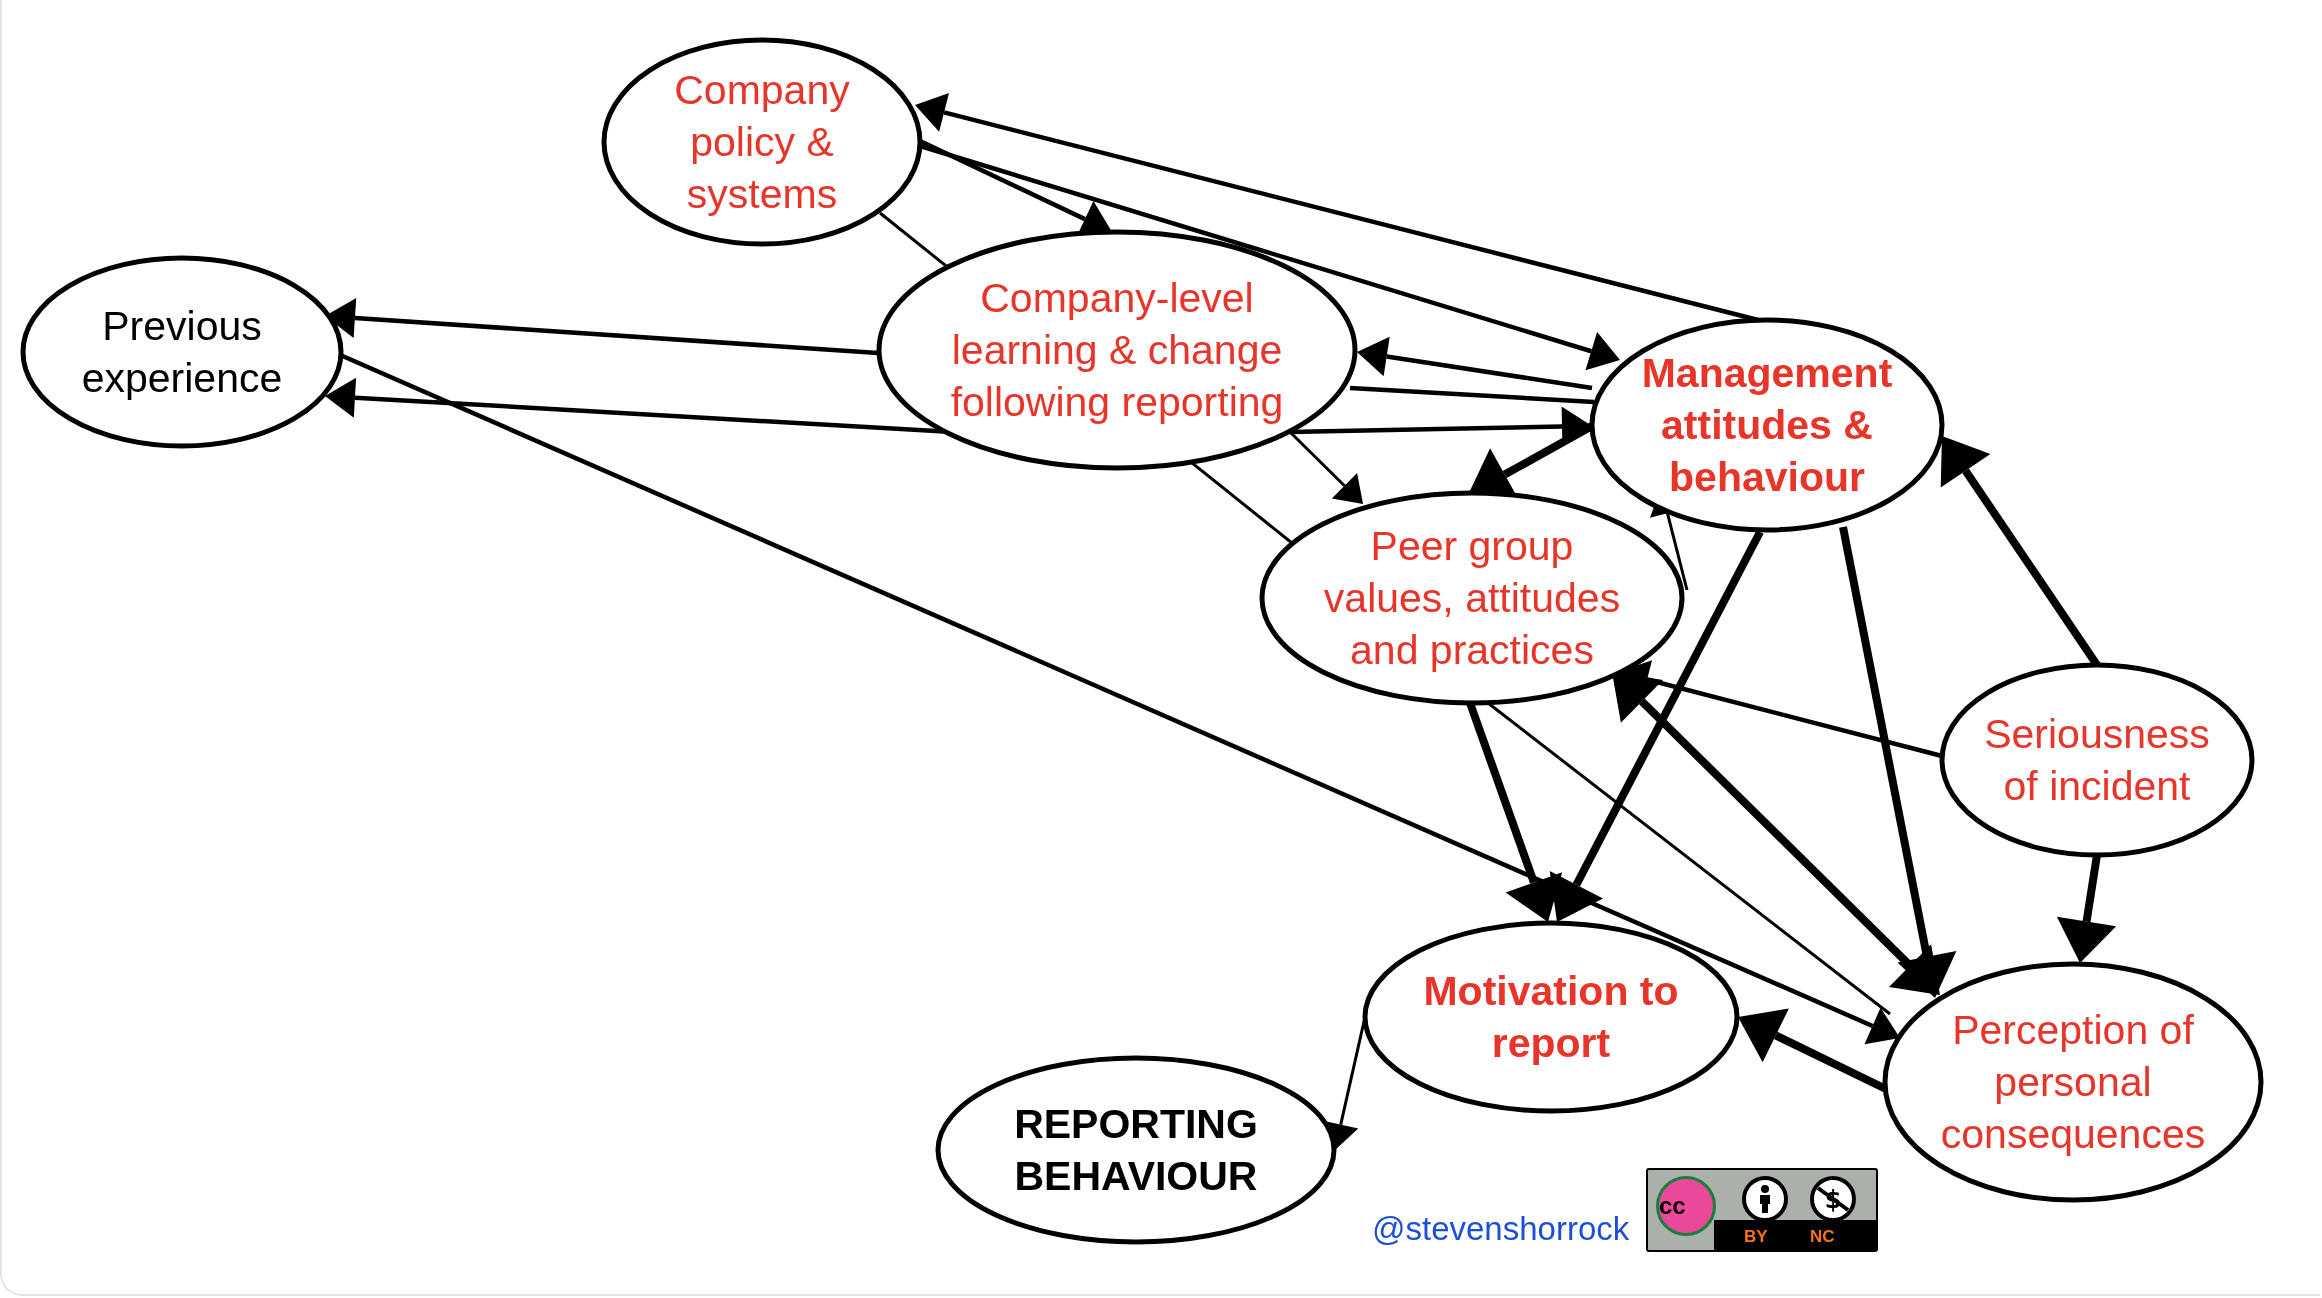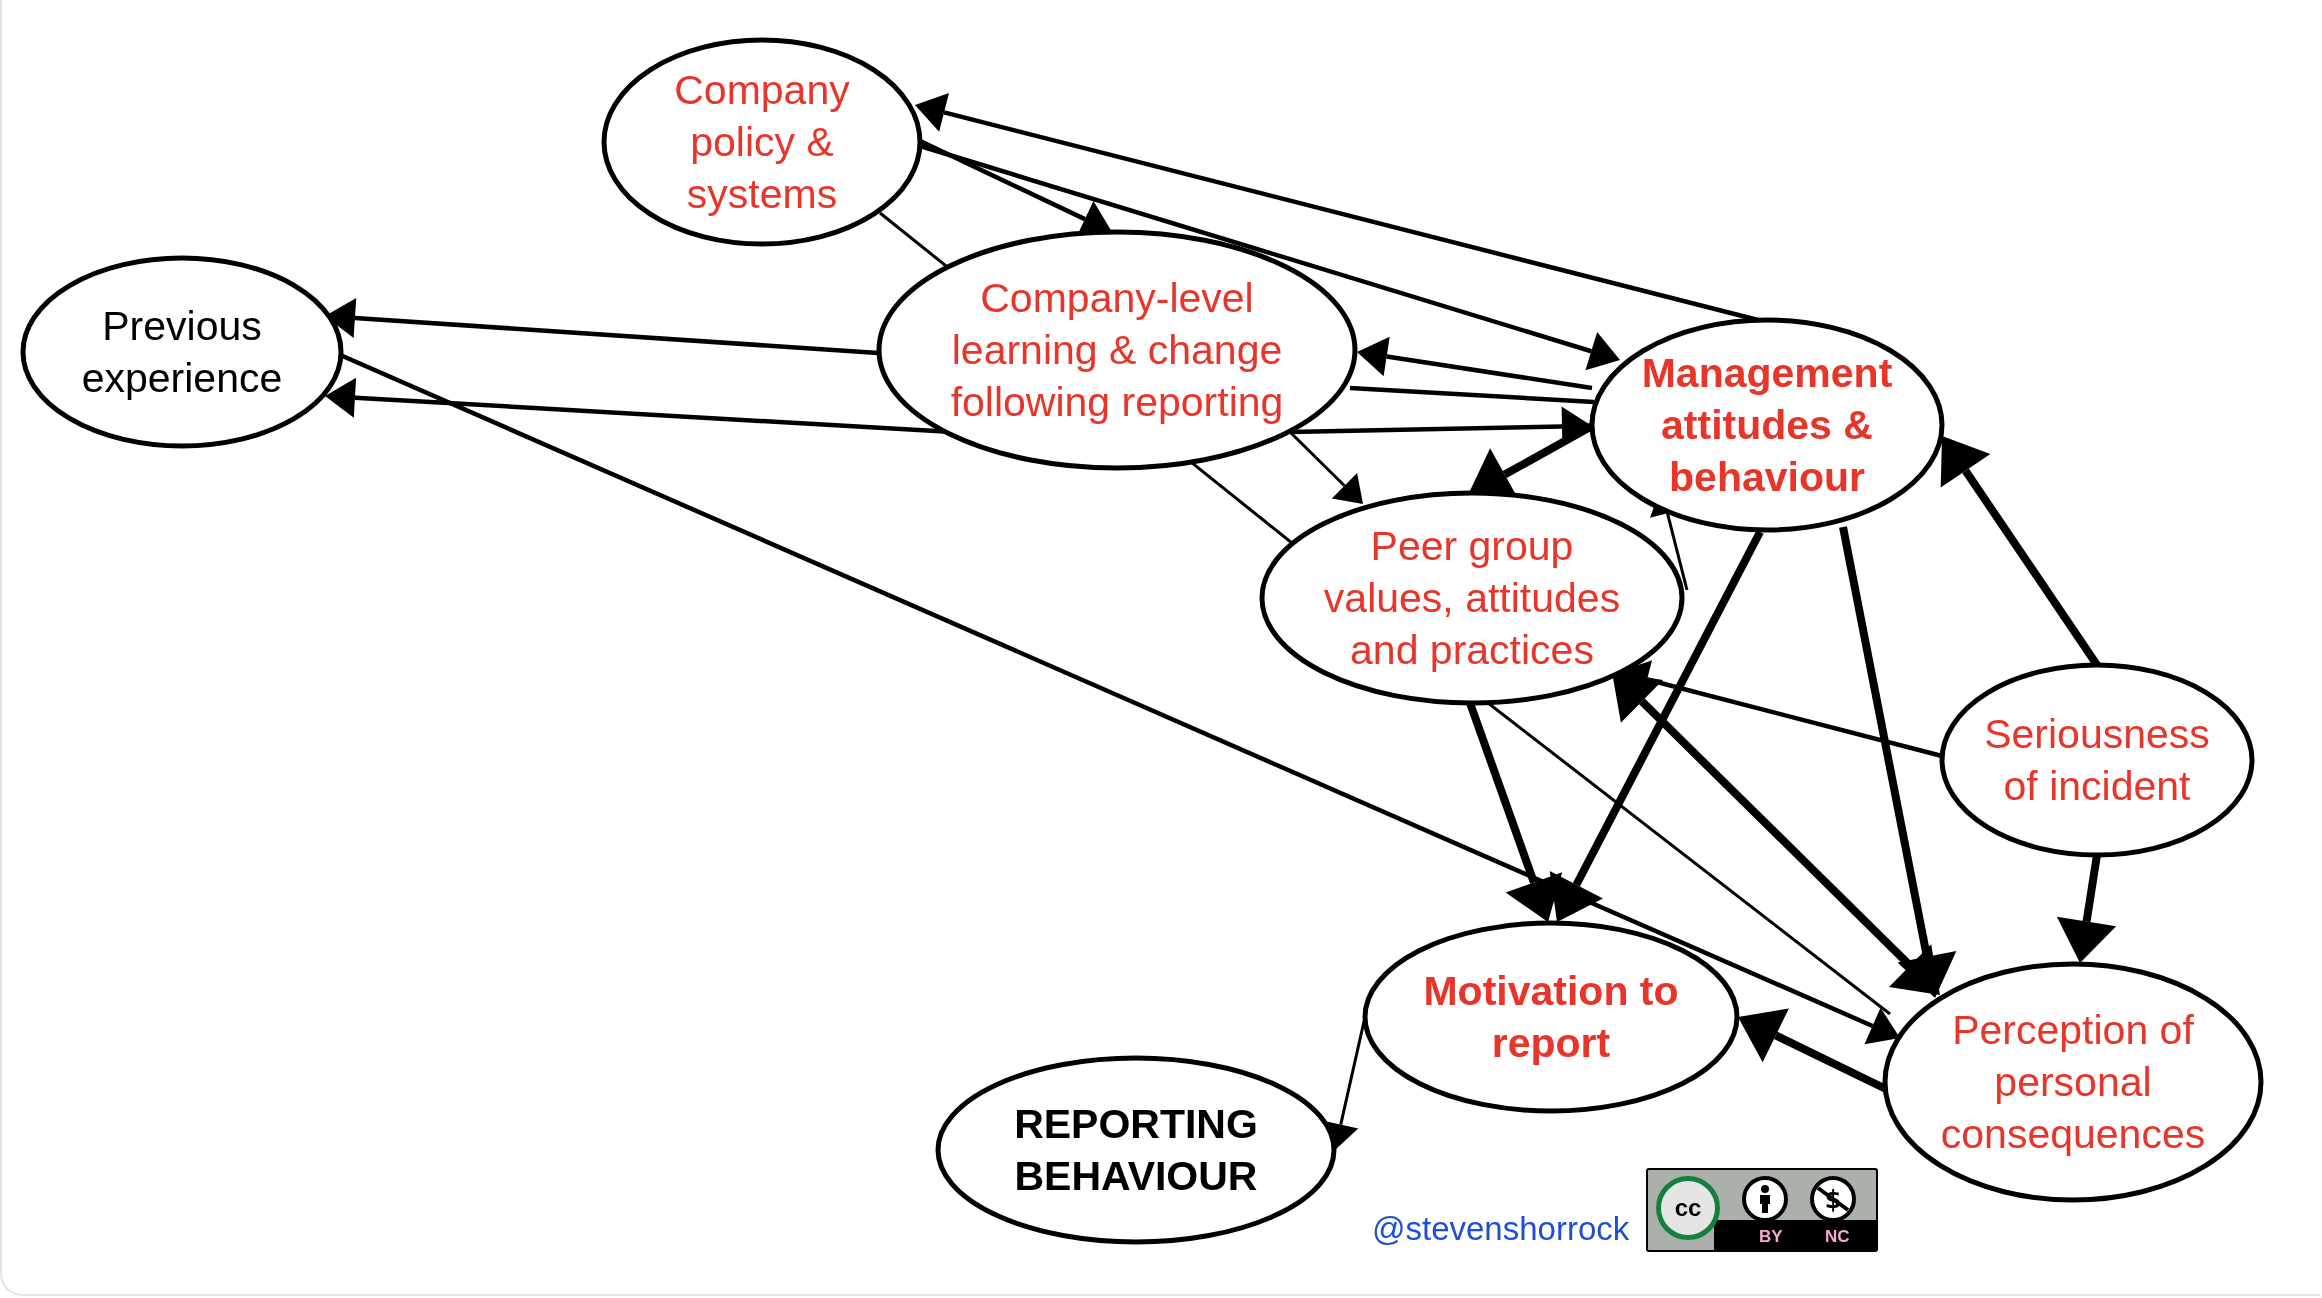--- a/index.html
+++ b/index.html
@@ -22,28 +22,28 @@
     font-family: "Liberation Sans", sans-serif; font-size: 33px; color: #1d4ed8;
   }
   .cc-badge {
     position: absolute; left: 1646px; top: 1168px; width: 228px; height: 80px;
     background: #abb1aa; border: 2px solid #000; border-radius: 3px; overflow: hidden;
   }
   .cc-bottom {
     position: absolute; left: 66px; right: 0; bottom: 0; height: 30px; background: #000;
   }
   .cc-label {
-    position: absolute; bottom: 3px; color: #f9a8d4;
-    font-family: "Liberation Sans", sans-serif; font-size: 17px; font-weight: bold; margin-left: 15px;
+    position: absolute; bottom: 3px; color: #f97316;
+    font-family: "Liberation Sans", sans-serif; font-size: 17px; font-weight: bold;
   }
   .cc-circle {
     position: absolute; left: 8px; top: 6px; width: 54px; height: 54px;
-    border-radius: 50%; background: #e5e5e5; border: 5px solid #15803d;
+    border-radius: 50%; background: #ec4899; border: 3px solid #15803d;
     font-family: "Liberation Sans", sans-serif; font-weight: bold; font-size: 24px;
-    line-height: 54px; text-align: center; color: #000;
+    line-height: 54px; text-align: left; color: #000;
   }
   .cc-icon {
     position: absolute; top: 6px; width: 38px; height: 38px; border-radius: 50%;
     background: #fff; border: 4px solid #000; text-align: center;
     font-family: "DejaVu Sans", sans-serif; font-weight: bold; font-size: 24px; line-height: 38px; color:#000;
   }
 </style>
 </head>
 <body>
 

